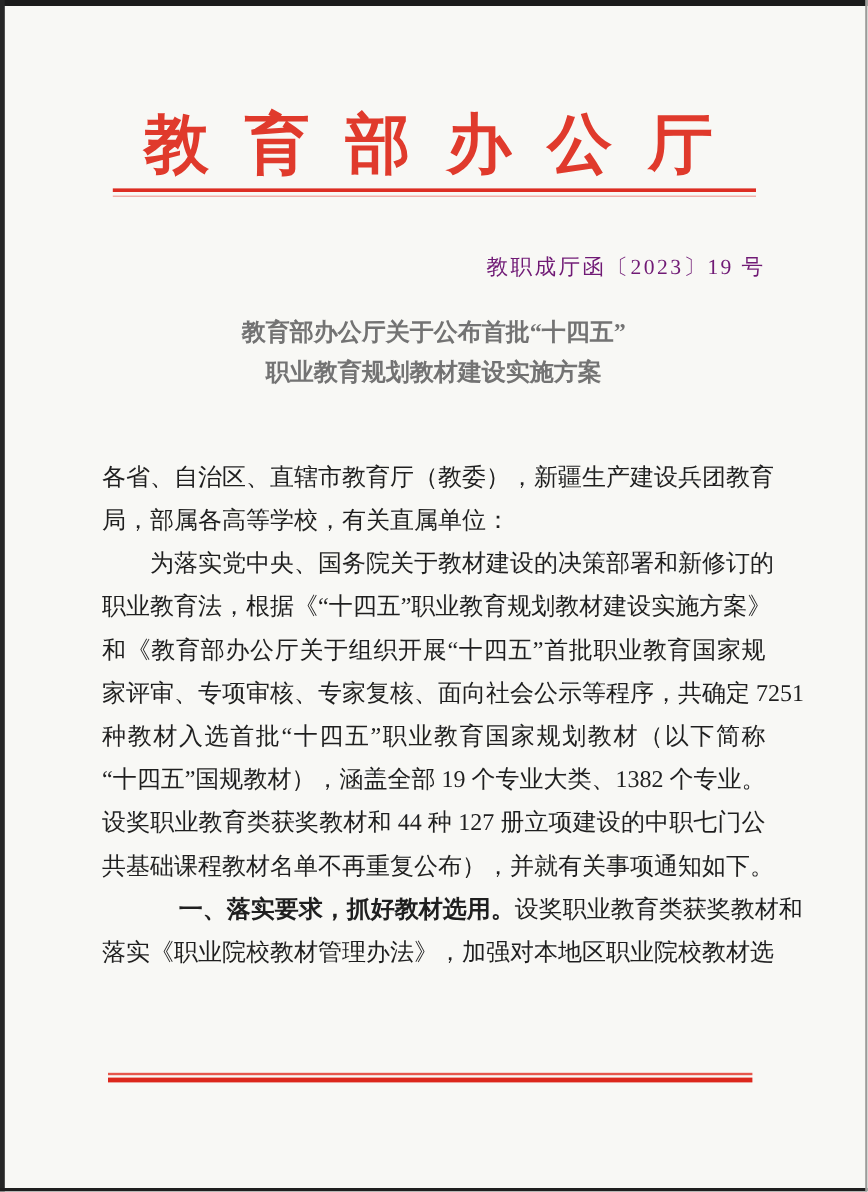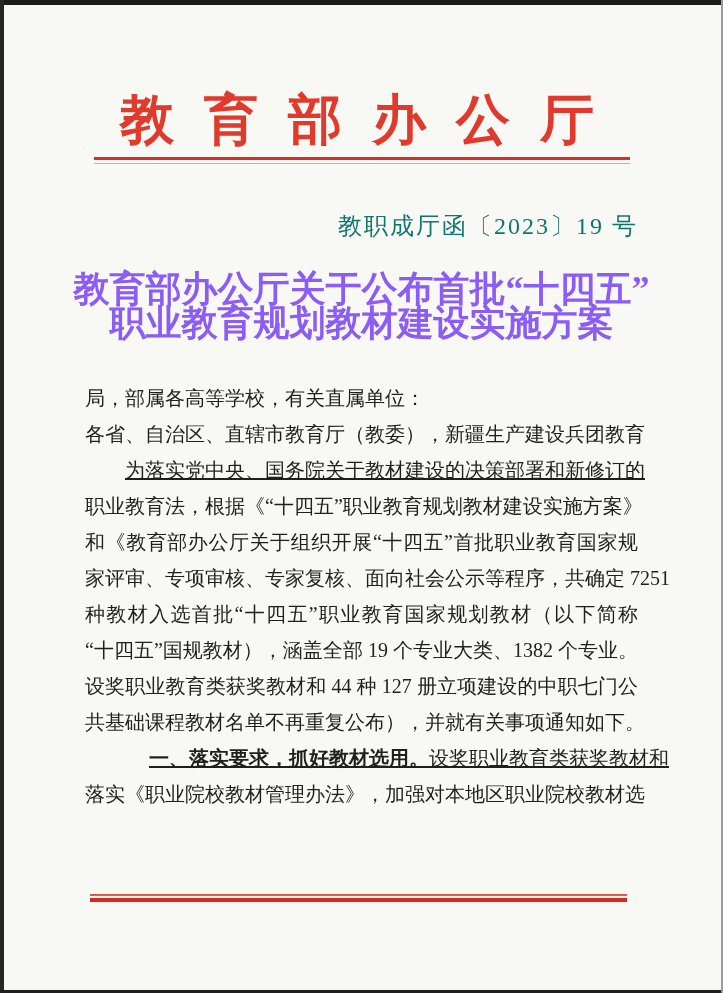--- a/index.html
+++ b/index.html
@@ -28,42 +28,42 @@
     white-space: nowrap;
   }
   .rule-head {
     position: absolute; top: 157px; left: 94px; width: 536px;
     height: 3px;
     border-top: 3px solid #dd2d22;
     border-bottom: 1px solid #ef9d96;
   }
   .doc-number {
     position: absolute; top: 210px; right: 85px;
-    font-size: 24px; letter-spacing: 2px;
-    color: #0f766e;
+    font-size: 18px; letter-spacing: 2px;
+    color: #701a75;
   }
   .title {
-    position: absolute; top: 272px; left: 0; width: 100%;
+    position: absolute; top: 260px; left: 0; width: 100%;
     text-align: center;
-    font-size: 36px; font-weight: 700; color: #8b5cf6;
+    font-size: 20px; font-weight: 700; color: #737373;
     line-height: 34px;
     font-family: "Liberation Serif", "DejaVu Serif", serif;
   }
   .doc-body {
     position: absolute; top: 380px; left: 85px; width: 553px;
     font-size: 20px;
   }
   .t-line {
     height: 36px; line-height: 36px;
     text-align: justify;
     text-align-last: justify;
     white-space: nowrap;
   }
   .t-line.no-just { text-align-last: left; }
-  .t-line.indent { padding-left: 40px; text-decoration: underline; }
+  .t-line.indent { padding-left: 40px; }
   .lead-bold { font-weight: 700; margin-left: 24px; }
   .rule-foot {
     position: absolute; top: 894px; left: 90px; width: 537px;
     height: 2px;
     border-top: 2px solid #e6564b;
     border-bottom: 4px solid #dc271c;
   }
 </style>
 </head>
 <body>
@@ -80,22 +80,22 @@
   <div class="rule-head"></div>
 
   <div class="doc-number">教职成厅函〔2023〕19 号</div>
 
   <div class="title">
     <div>教育部办公厅关于公布首批“十四五”</div>
     <div>职业教育规划教材建设实施方案</div>
   </div>
 
   <div class="doc-body">
+    <div class="t-line">各省、自治区、直辖市教育厅（教委），新疆生产建设兵团教育</div>
     <div class="t-line no-just">局，部属各高等学校，有关直属单位：</div>
-    <div class="t-line">各省、自治区、直辖市教育厅（教委），新疆生产建设兵团教育</div>
 
     <div class="t-line indent">为落实党中央、国务院关于教材建设的决策部署和新修订的</div>
     <div class="t-line">职业教育法，根据《“十四五”职业教育规划教材建设实施方案》</div>
     <div class="t-line">和《教育部办公厅关于组织开展“十四五”首批职业教育国家规</div>
     <div class="t-line">家评审、专项审核、专家复核、面向社会公示等程序，共确定 7251</div>
     <div class="t-line">种教材入选首批“十四五”职业教育国家规划教材（以下简称</div>
     <div class="t-line">“十四五”国规教材），涵盖全部 19 个专业大类、1382 个专业。</div>
     <div class="t-line">设奖职业教育类获奖教材和 44 种 127 册立项建设的中职七门公</div>
     <div class="t-line">共基础课程教材名单不再重复公布），并就有关事项通知如下。</div>
 

